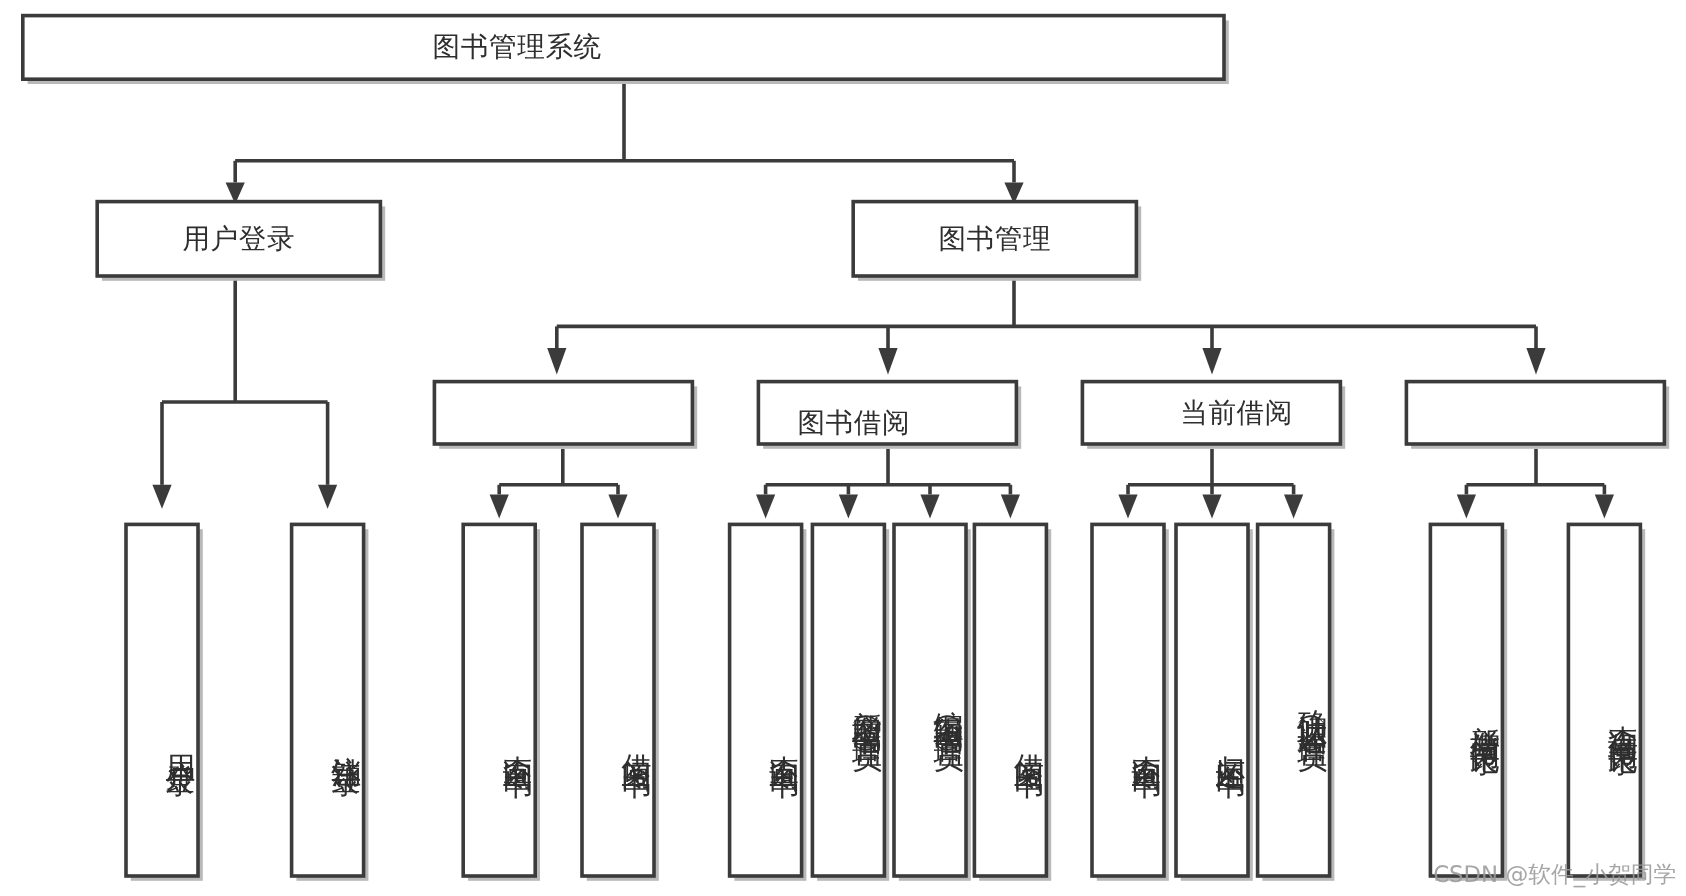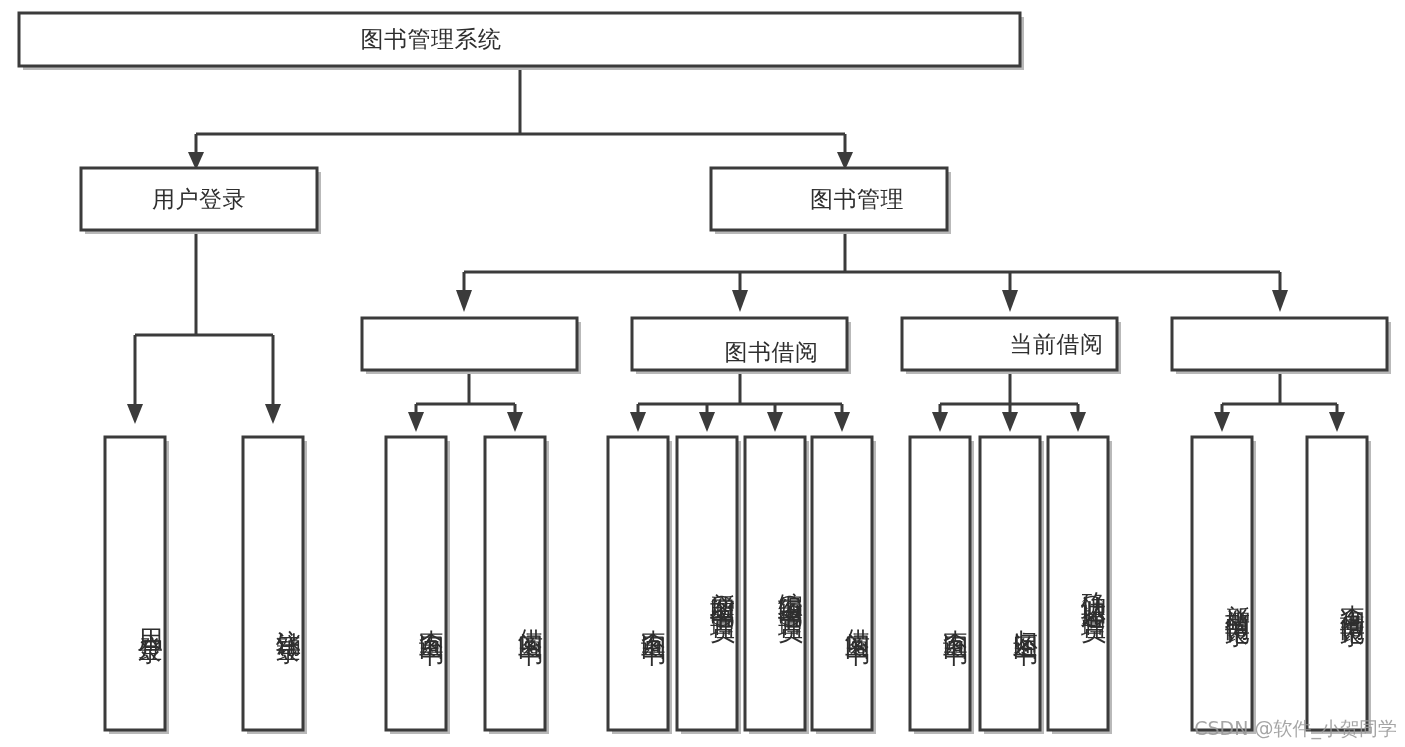--- a/index.html
+++ b/index.html
@@ -253,24 +253,24 @@
     </g>
     <g>
       <rect class="node-shadow" x="1311" y="441" width="60" height="293"></rect>
       <rect class="node-box" x="1307" y="437" width="60" height="293"></rect>
     </g>
   </svg>
 
   <div class="node-label horizontal" style="left:19px; top:13px; width:824px; height:53px;">图书管理系统</div>
 
   <div class="node-label horizontal" style="left:81px; top:168px; width:236px; height:62px;">用户登录</div>
-  <div class="node-label horizontal" style="left:711px; top:168px; width:236px; height:62px;margin-left:28px;">图书管理</div>
-
-  <div class="node-label horizontal" style="left:664px; top:318px; width:215px; height:68px;">图书借阅</div>
-  <div class="node-label horizontal" style="left:928px; top:318px; width:257px; height:52px;">当前借阅</div>
+  <div class="node-label horizontal" style="left:711px; top:168px; width:236px; height:62px;">图书管理</div>
+
+  <div class="node-label horizontal" style="left:604px; top:318px; width:215px; height:68px;">图书借阅</div>
+  <div class="node-label horizontal" style="left:902px; top:318px; width:257px; height:52px;">当前借阅</div>
 
   <div class="node-label vertical" style="left:105px; top:497px; width:60px; height:233px;">用户登录</div>
   <div class="node-label vertical" style="left:243px; top:497px; width:60px; height:233px;">注销登录</div>
 
   <div class="node-label vertical" style="left:386px; top:497px; width:60px; height:233px;">查询图书</div>
   <div class="node-label vertical" style="left:485px; top:497px; width:60px; height:233px;">借阅图书</div>
 
   <div class="node-label vertical" style="left:608px; top:497px; width:60px; height:233px;">查询图书</div>
   <div class="node-label vertical" style="left:677px; top:443px; width:60px; height:287px;">新增图书（管理员）</div>
   <div class="node-label vertical" style="left:745px; top:443px; width:60px; height:287px;">编辑图书（管理员）</div>

